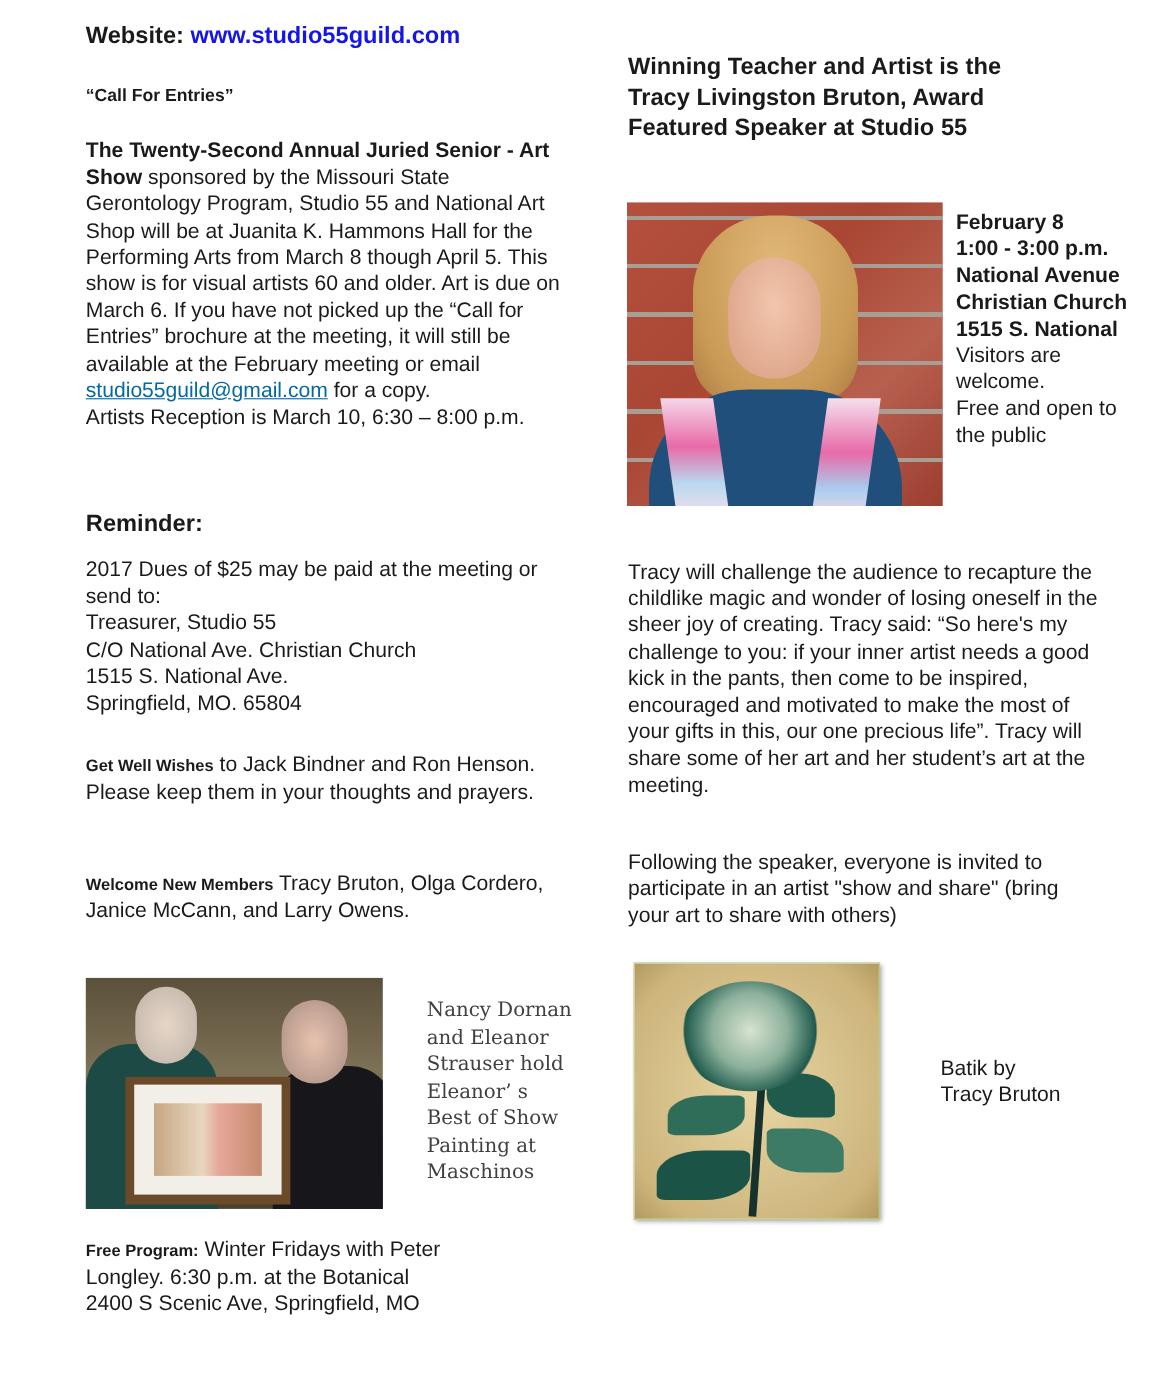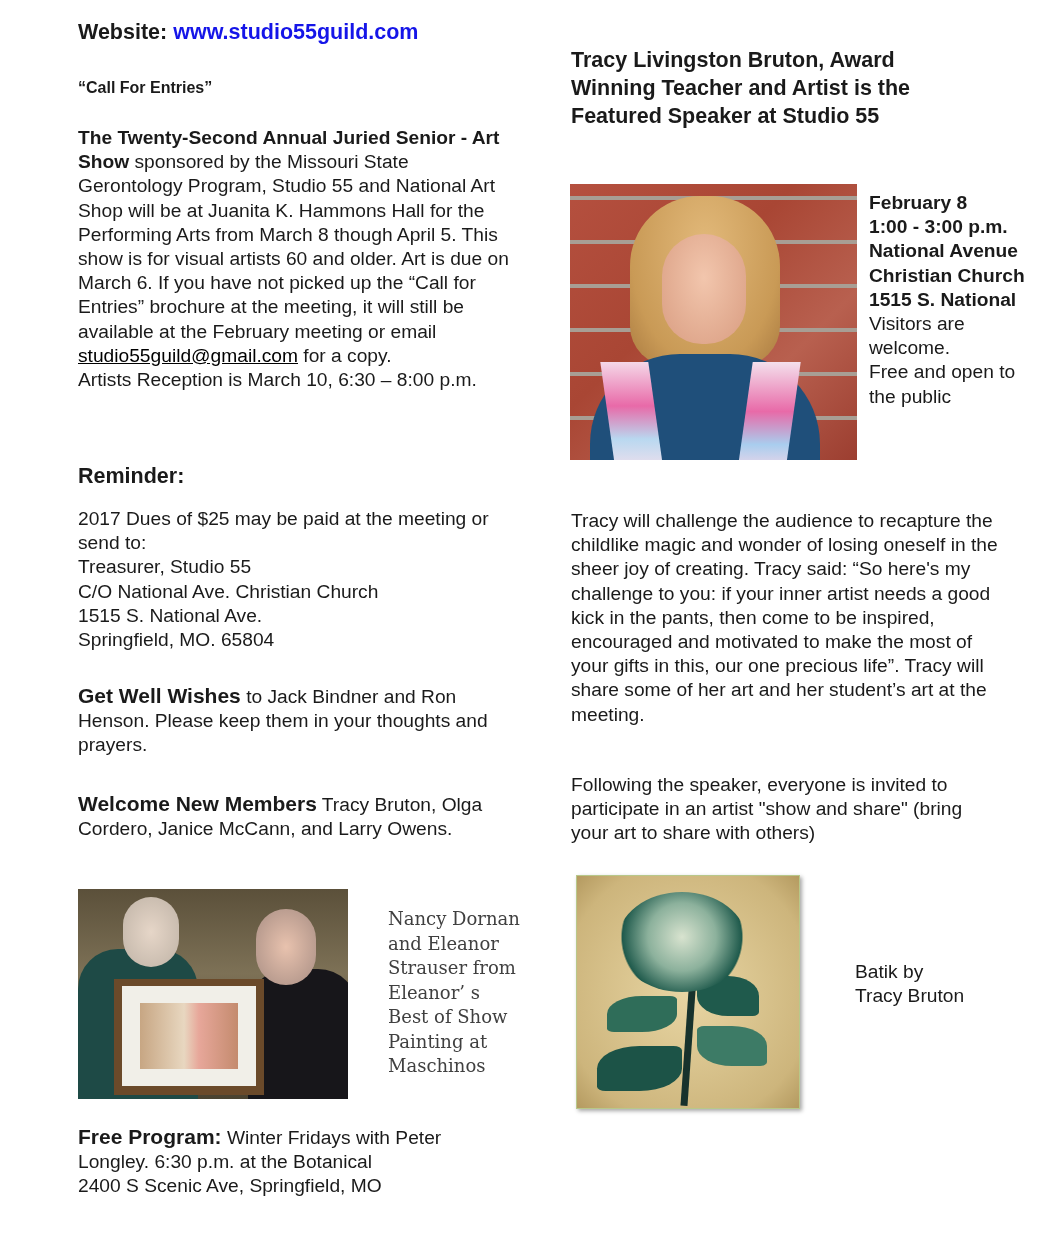--- a/index.html
+++ b/index.html
@@ -1,25 +1,25 @@
 <!DOCTYPE html>
 <html><head>
   <meta charset="utf-8">
   <style>
     html, body { margin: 0; padding: 0; background: #ffffff; }
     body { width: 1047px; height: 1253px; position: relative; overflow: hidden;
            font-family: "Liberation Sans", sans-serif; color: #1a1a1a; }
     .col { position: absolute; }
     .p { font-size: 19.2px; line-height: 24.2px; margin: 0; }
     .b { font-weight: bold; }
-    a.link { color: #000000; text-decoration: underline; }
+    a.link { color: #0369a1; text-decoration: underline; }
     a.site { color: #1515e8; text-decoration: none; font-weight: bold; text-align: right; }
     .h1 { font-size: 21.5px; font-weight: bold; line-height: 28px; margin: 0; }
     .h2 { font-size: 16px; font-weight: bold; line-height: 28px; margin: 0; }
-    .lead { font-size: 21px; font-weight: bold; }
+    .lead { font-size: 15px; font-weight: bold; }
     .serif { font-family: "DejaVu Serif", "Liberation Serif", serif; font-size: 18px; line-height: 24.5px; color: #404040; }
 
     
     .photo { position: absolute; overflow: hidden; }
     #speaker-photo { left: 570px; top: 184px; width: 287px; height: 276px;
       background:
         repeating-linear-gradient(0deg, transparent 0 40px, #a89e94 40px 44px),
         linear-gradient(135deg, #b5503f 0%, #a94634 40%, #b8604f 70%, #9c3e30 100%); }
     #speaker-photo .hair { position:absolute; left:60px; top:12px; width:150px; height:170px;
       border-radius: 70px 70px 40px 40px; background: radial-gradient(ellipse at 50% 30%, #e2b97a, #c99a56 70%, #a97a40); }
@@ -97,36 +97,36 @@
   <div class="p2"></div>
   <div class="p2h"></div>
   <div class="frame"></div>
   <div class="mat"></div>
   <div class="art"></div>
 </div>
 
 <div class="col serif" style="left:388px; top:907px; width:140px;">
   <div>Nancy Dornan</div>
   <div>and Eleanor</div>
-  <div>Strauser from</div>
+  <div>Strauser hold</div>
   <div>Eleanor’ s</div>
   <div>Best of Show</div>
   <div>Painting at</div>
   <div>Maschinos</div>
 </div>
 
 <div class="col" style="left:78px; top:1125px; width:440px;">
   <p class="p"><span class="b lead">Free Program:</span><span> Winter Fridays with Peter</span></p>
   <p class="p">Longley. 6:30 p.m. at the Botanical</p>
   <p class="p">2400 S Scenic Ave, Springfield, MO</p>
 </div>
 
 <div class="col" style="left:571px; top:46px; width:460px;">
+  <p class="h1">Winning Teacher and Artist is the</p>
   <p class="h1">Tracy Livingston Bruton, Award</p>
-  <p class="h1">Winning Teacher and Artist is the</p>
   <p class="h1">Featured Speaker at Studio 55</p>
 </div>
 
 <div class="photo" id="speaker-photo" title="Portrait of Tracy Livingston Bruton in front of a brick wall">
   <div class="hair"></div>
   <div class="body"></div>
   <div class="scarf-l"></div>
   <div class="scarf-r"></div>
   <div class="face"></div>
 </div>

